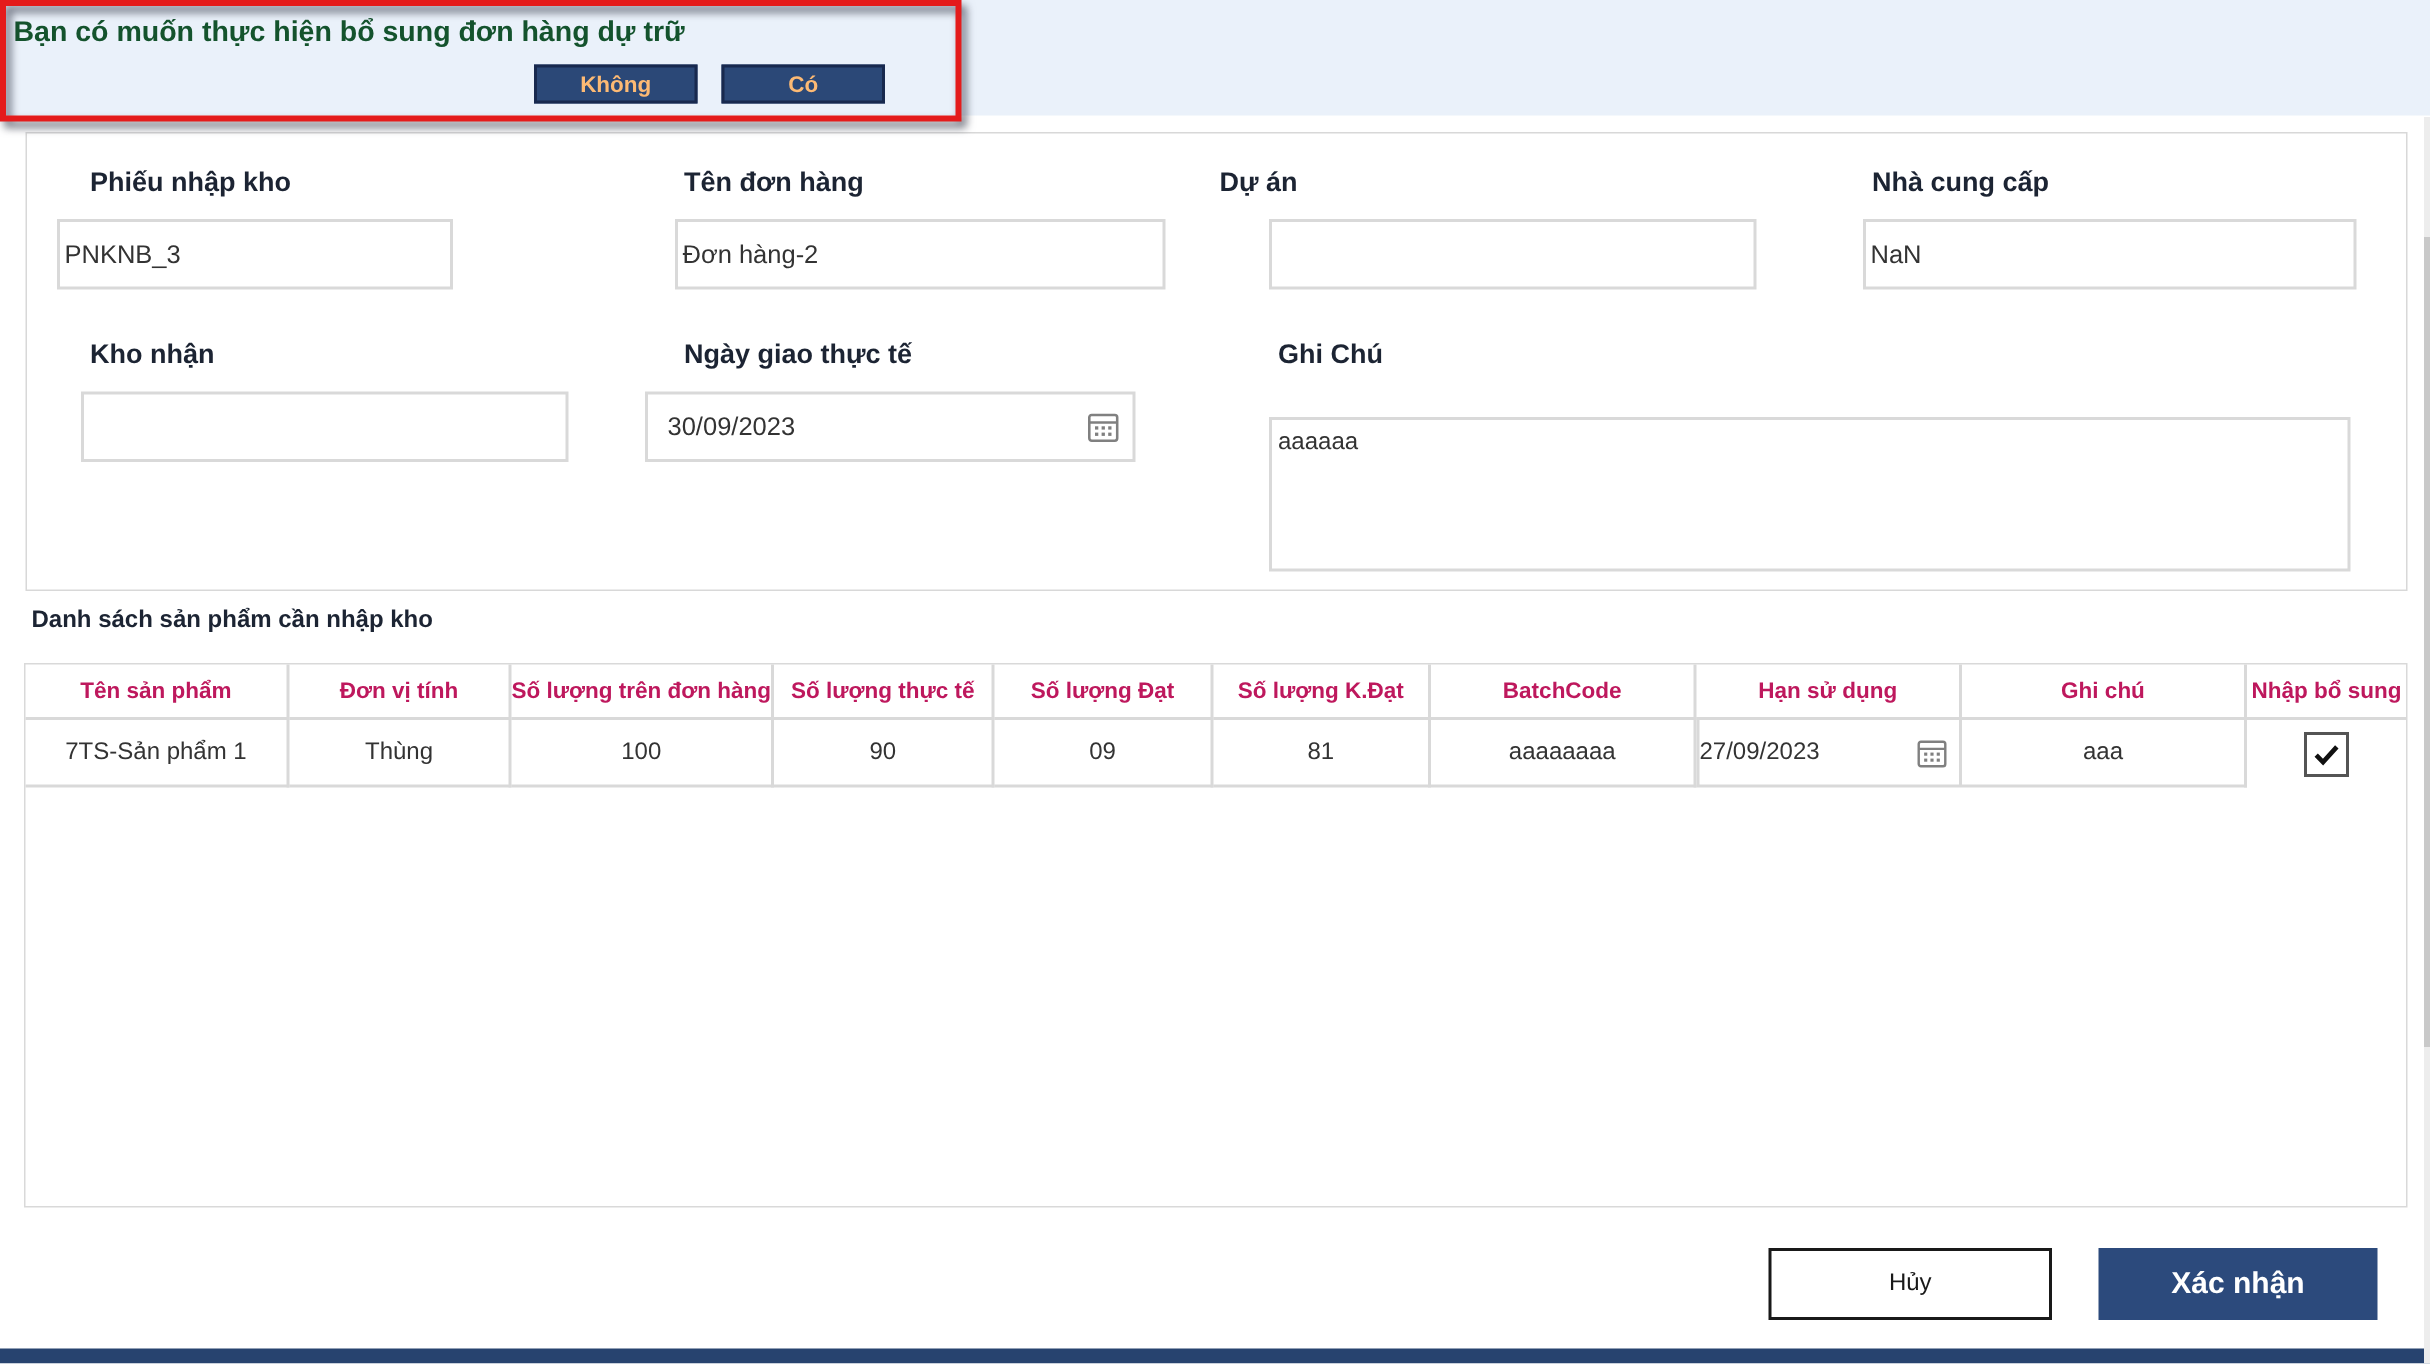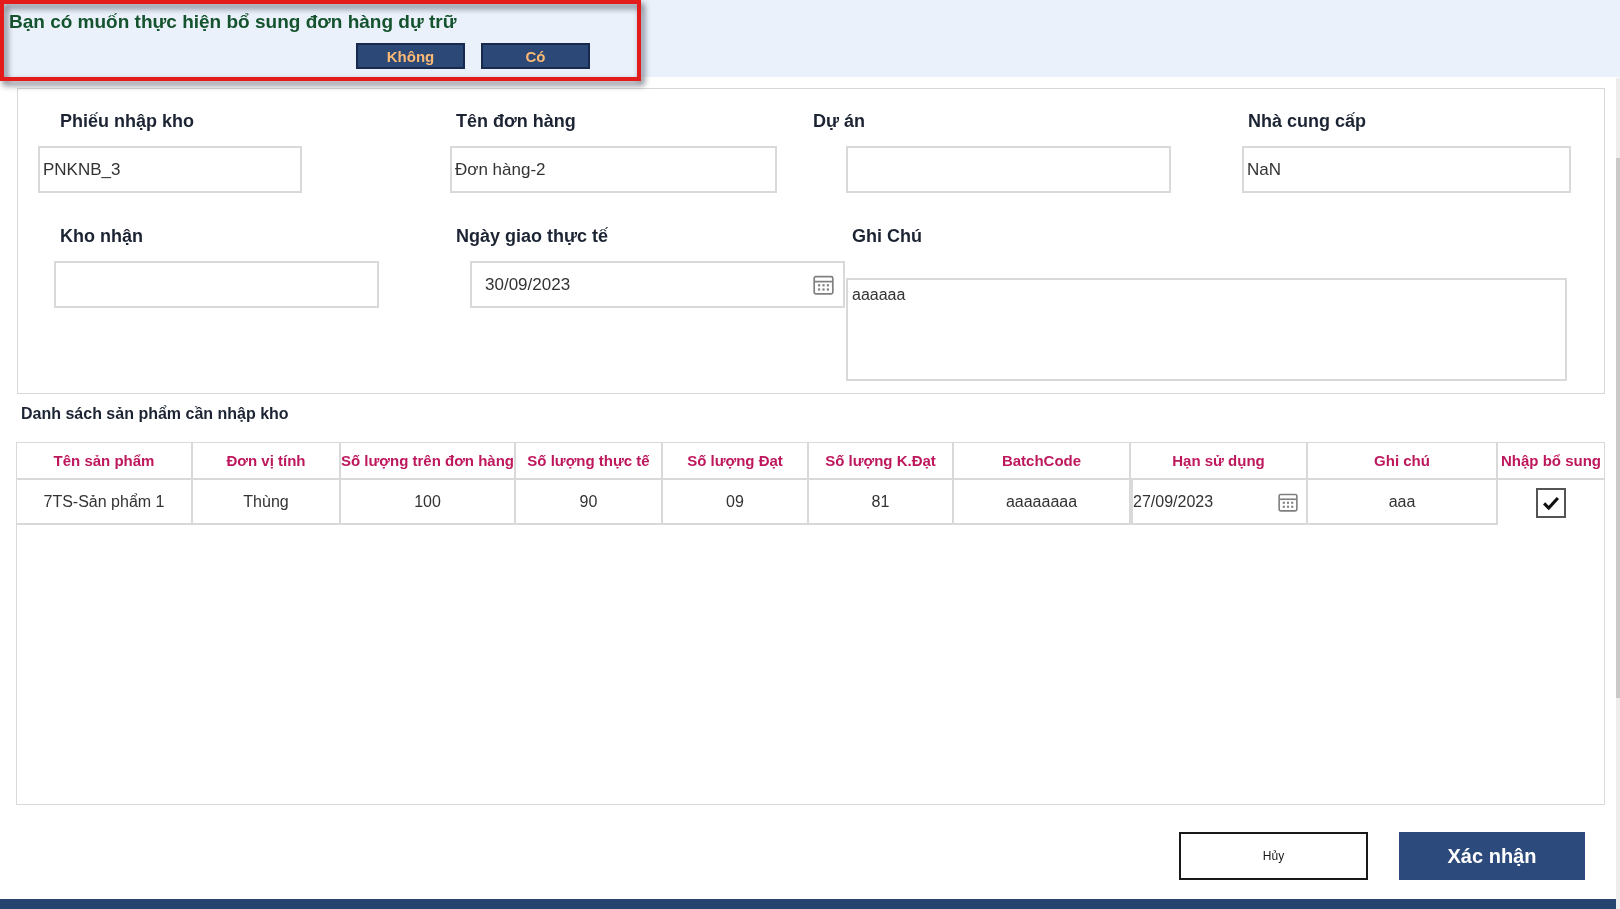--- a/index.html
+++ b/index.html
@@ -42,21 +42,21 @@
   .c1 { width: 176px; } .c2 { width: 148px; } .c3 { width: 175px; } .c4 { width: 147px; } .c5 { width: 146px; }
   .c6 { width: 145px; } .c7 { width: 177px; } .c8 { width: 177px; } .c9 { width: 190px; } .c10 { flex: 1; }
   .cell-date { padding: 0; border: 2px solid #d9d9d9; justify-content: flex-start; margin-top: -2px; height: 47px; }
   .cell-date .dtext { flex: 1; font-size: 16px; color: #333; }
   .cell-date .cal-icon { width: 20px; height: 20px; margin-right: 8px; }
   .checkbox { width: 30px; height: 30px; border: 2px solid #545454; background: #fff; display: flex; align-items: center;
     justify-content: center; cursor: pointer; }
 
   
   .btn-cancel { position: absolute; left: 1179px; top: 832px; width: 189px; height: 48px; background: #ffffff;
-    border: 2px solid #191919; color: #191919; font-size: 12px; font-weight: 400; font-family: inherit;
+    border: 2px solid #191919; color: #191919; font-size: 16px; font-weight: 400; font-family: inherit;
     display: flex; align-items: center; justify-content: center; cursor: pointer; }
   .btn-confirm { position: absolute; left: 1399px; top: 832px; width: 186px; height: 48px; background: #2c4a7c;
     border: none; color: #ffffff; font-size: 20px; font-weight: 700; font-family: inherit;
     display: flex; align-items: center; justify-content: center; cursor: pointer; }
   .bottom-strip { position: absolute; left: 0; top: 899px; width: 1620px; height: 10px; background: #27436f; }
 
   
   .scrollbar { position: absolute; right: 0; top: 78px; width: 4px; height: 831px; background: #ededed; }
   .scrollbar .thumb { position: absolute; left: 0; top: 80px; width: 4px; height: 540px; background: #c9c9c9; }
 </style>
@@ -80,21 +80,21 @@
   <input class="text-input" style="left: 432px; top: 57px; width: 327px;" value="Đơn hàng-2">
   <input class="text-input" style="left: 828px; top: 57px; width: 325px;" value="">
   <input class="text-input" style="left: 1224px; top: 57px; width: 329px;" value="NaN">
 
   <div class="field-label" style="left:42px; top:137px;">Kho nhận</div>
   <div class="field-label" style="left:438px; top:137px;">Ngày giao thực tế</div>
   <div class="field-label" style="left:834px; top:137px;">Ghi Chú</div>
 
   <input class="text-input" style="left: 36px; top: 172px; width: 325px;" value="">
 
-  <div class="date-wrap" style="left:452px; top:172px; width:375px;gap:40px;">
+  <div class="date-wrap" style="left:412px; top:172px; width:327px;gap:40px;">
     <input value="30/09/2023" style="">
     <svg class="cal-icon" viewBox="0 0 21 21">
       <rect x="1.2" y="2.6" width="18.6" height="17.2" rx="1.6" fill="none" stroke="#808080" stroke-width="1.7"></rect>
       <line x1="1.2" y1="7.6" x2="19.8" y2="7.6" stroke="#808080" stroke-width="1.7"></line>
       <g fill="#808080">
         <rect x="5" y="10.2" width="2.2" height="2.2"></rect>
           <rect x="9.4" y="10.2" width="2.2" height="2.2"></rect>
           <rect x="13.8" y="10.2" width="2.2" height="2.2"></rect>
         <rect x="5" y="14.4" width="2.2" height="2.2"></rect>
           <rect x="9.4" y="14.4" width="2.2" height="2.2"></rect>

